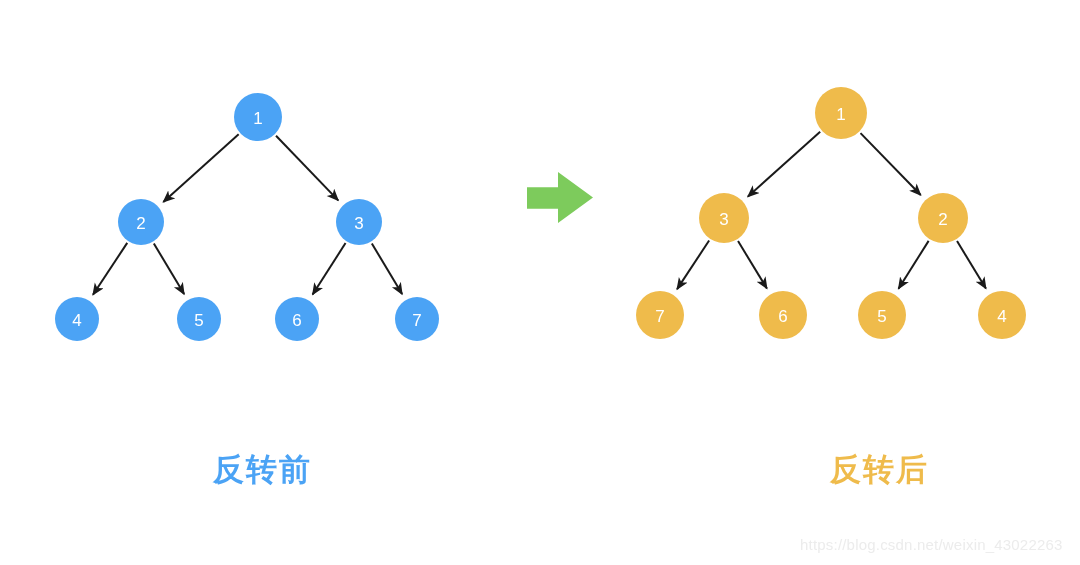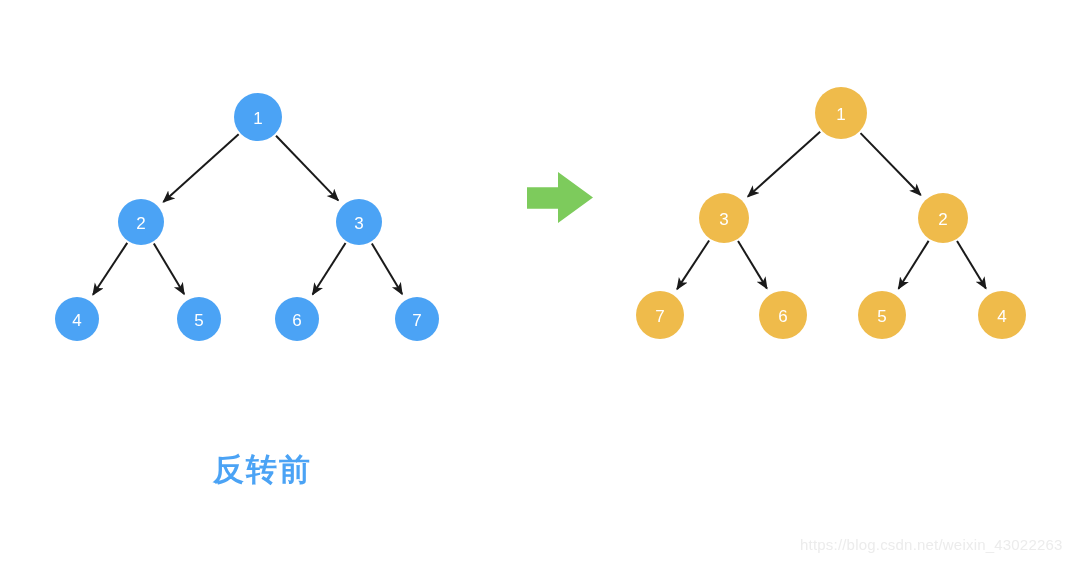--- a/index.html
+++ b/index.html
@@ -128,16 +128,17 @@
         <text x="1002" y="316" class="node-label">4</text>
       </g>
 
     <g id="transform-arrow-group">
       <polygon id="transform-arrow-shape" points="527.0,187.3 558.0,187.3 558.0,172.0 593.0,197.5 558.0,223.0 558.0,208.7 527.0,208.7" fill="#7DCB5C"></polygon>
     </g>
   </svg>
 
   <div class="caption" id="caption-before">反转前</div>
 
+  <div class="caption" id="caption-after">反转后</div>
 
   <div id="watermark">https://blog.csdn.net/weixin_43022263</div>
 
 </div>
 
 </body></html>

